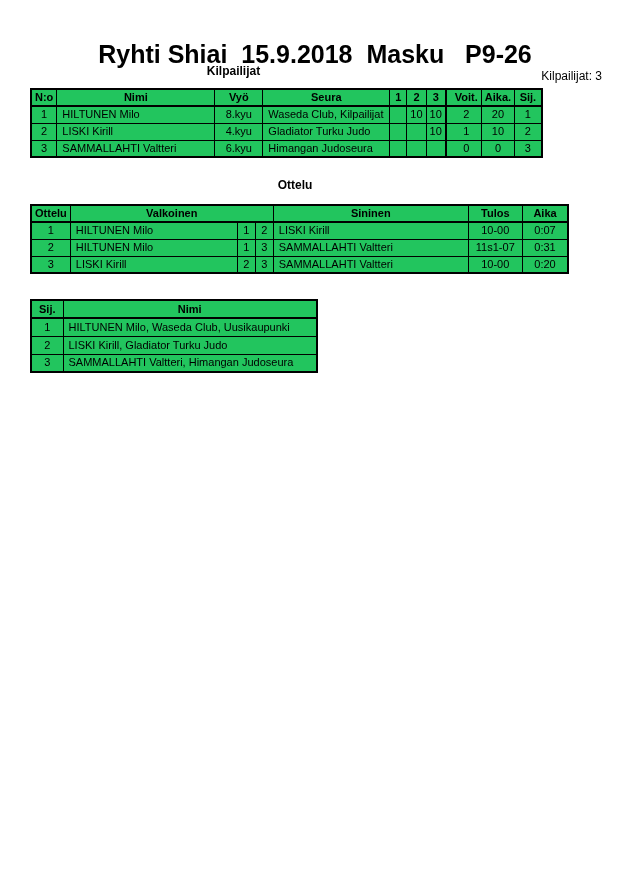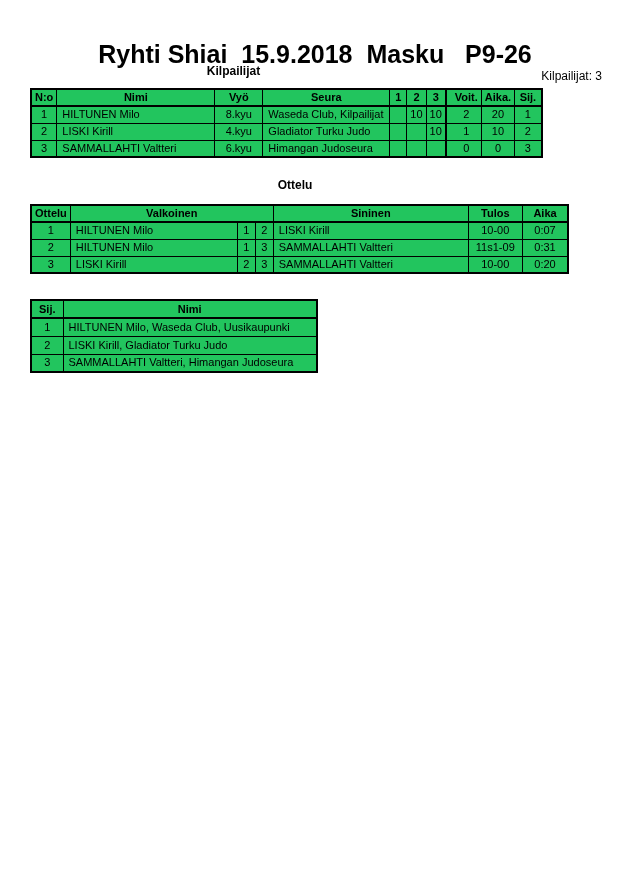--- a/index.html
+++ b/index.html
@@ -162,21 +162,21 @@
         <td class="al">LISKI Kirill</td>
         <td>10-00</td>
         <td>0:07</td>
       </tr>
       <tr>
         <td>2</td>
         <td class="al">HILTUNEN Milo</td>
         <td>1</td>
         <td>3</td>
         <td class="al">SAMMALLAHTI Valtteri</td>
-        <td>11s1-09</td>
+        <td>11s1-07</td>
         <td>0:31</td>
       </tr>
       <tr>
         <td>3</td>
         <td class="al">LISKI Kirill</td>
         <td>2</td>
         <td>3</td>
         <td class="al">SAMMALLAHTI Valtteri</td>
         <td>10-00</td>
         <td>0:20</td>

